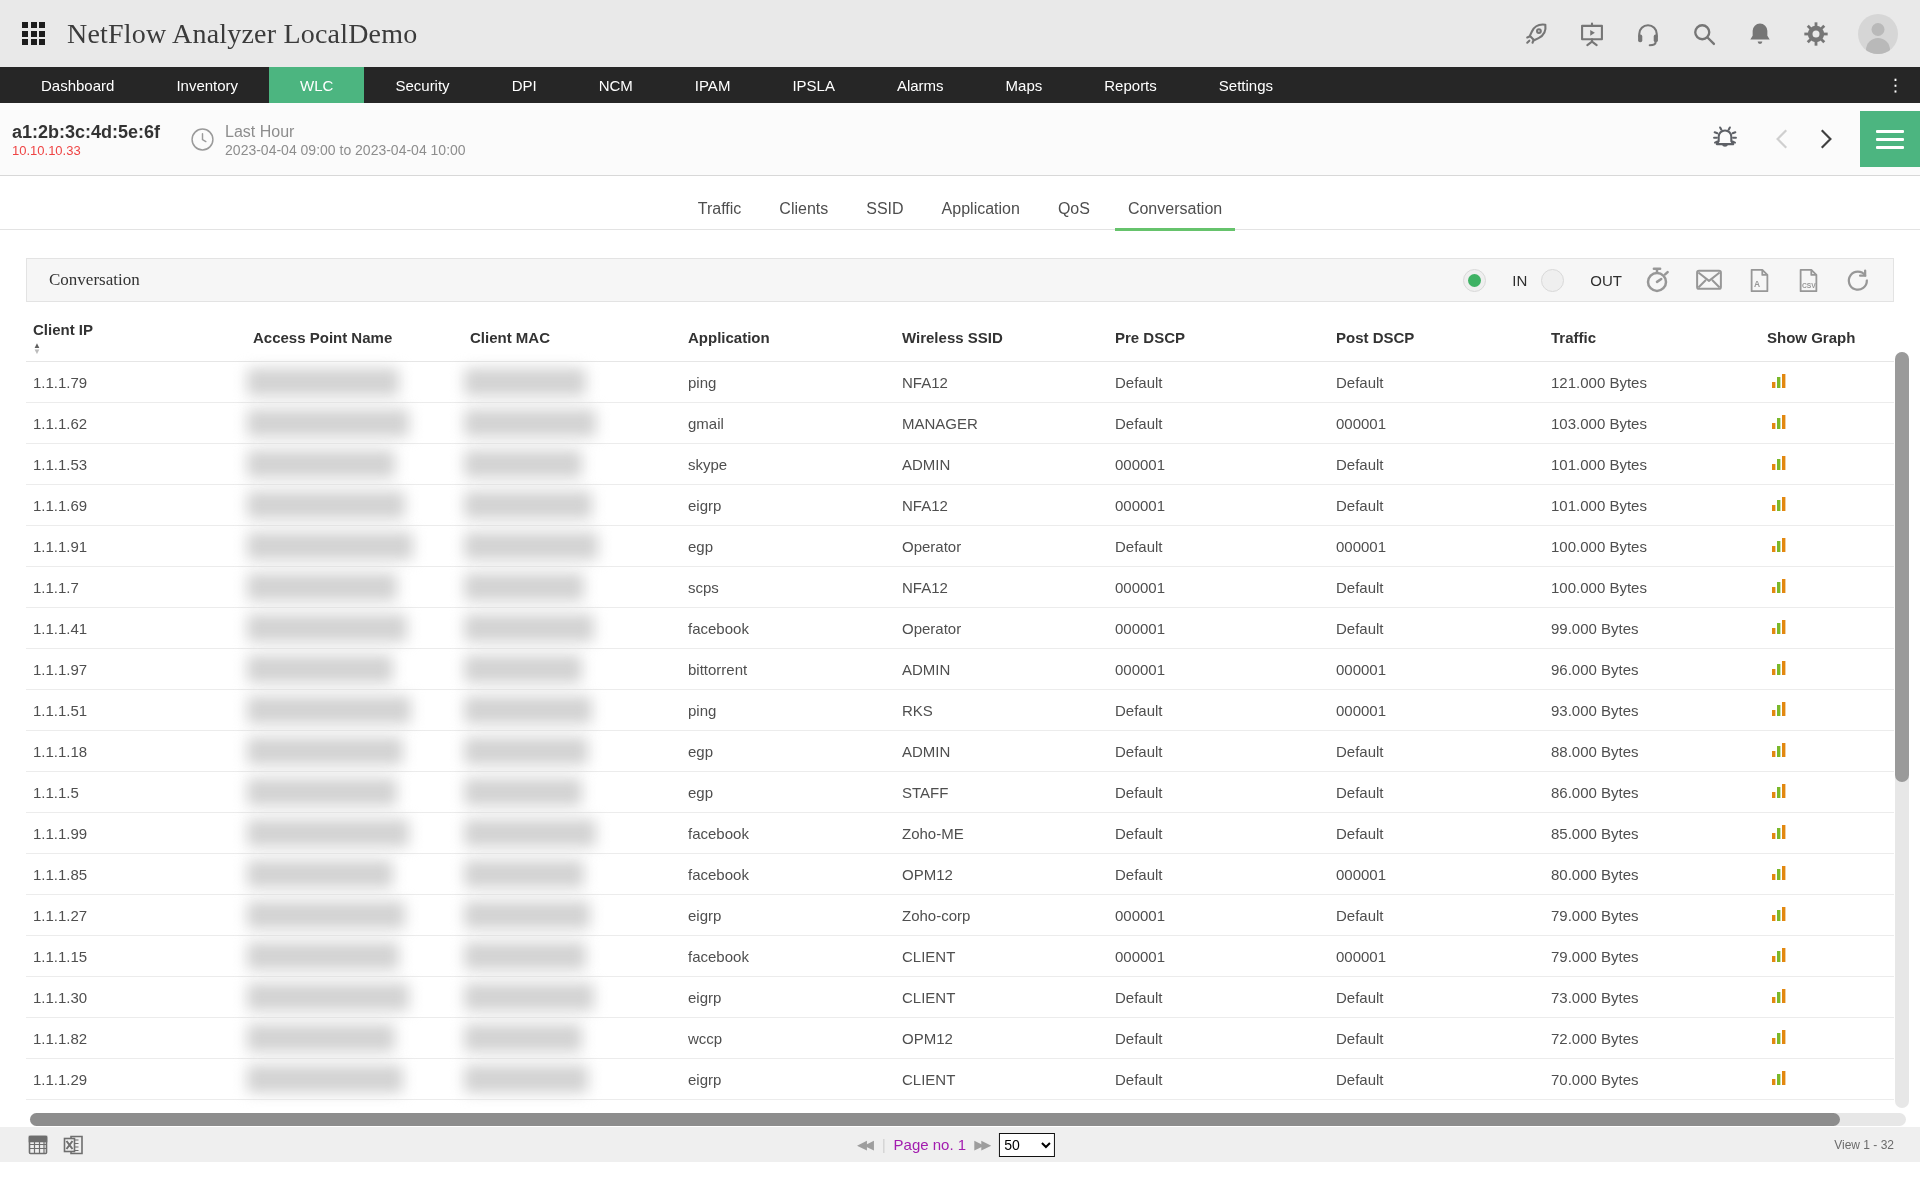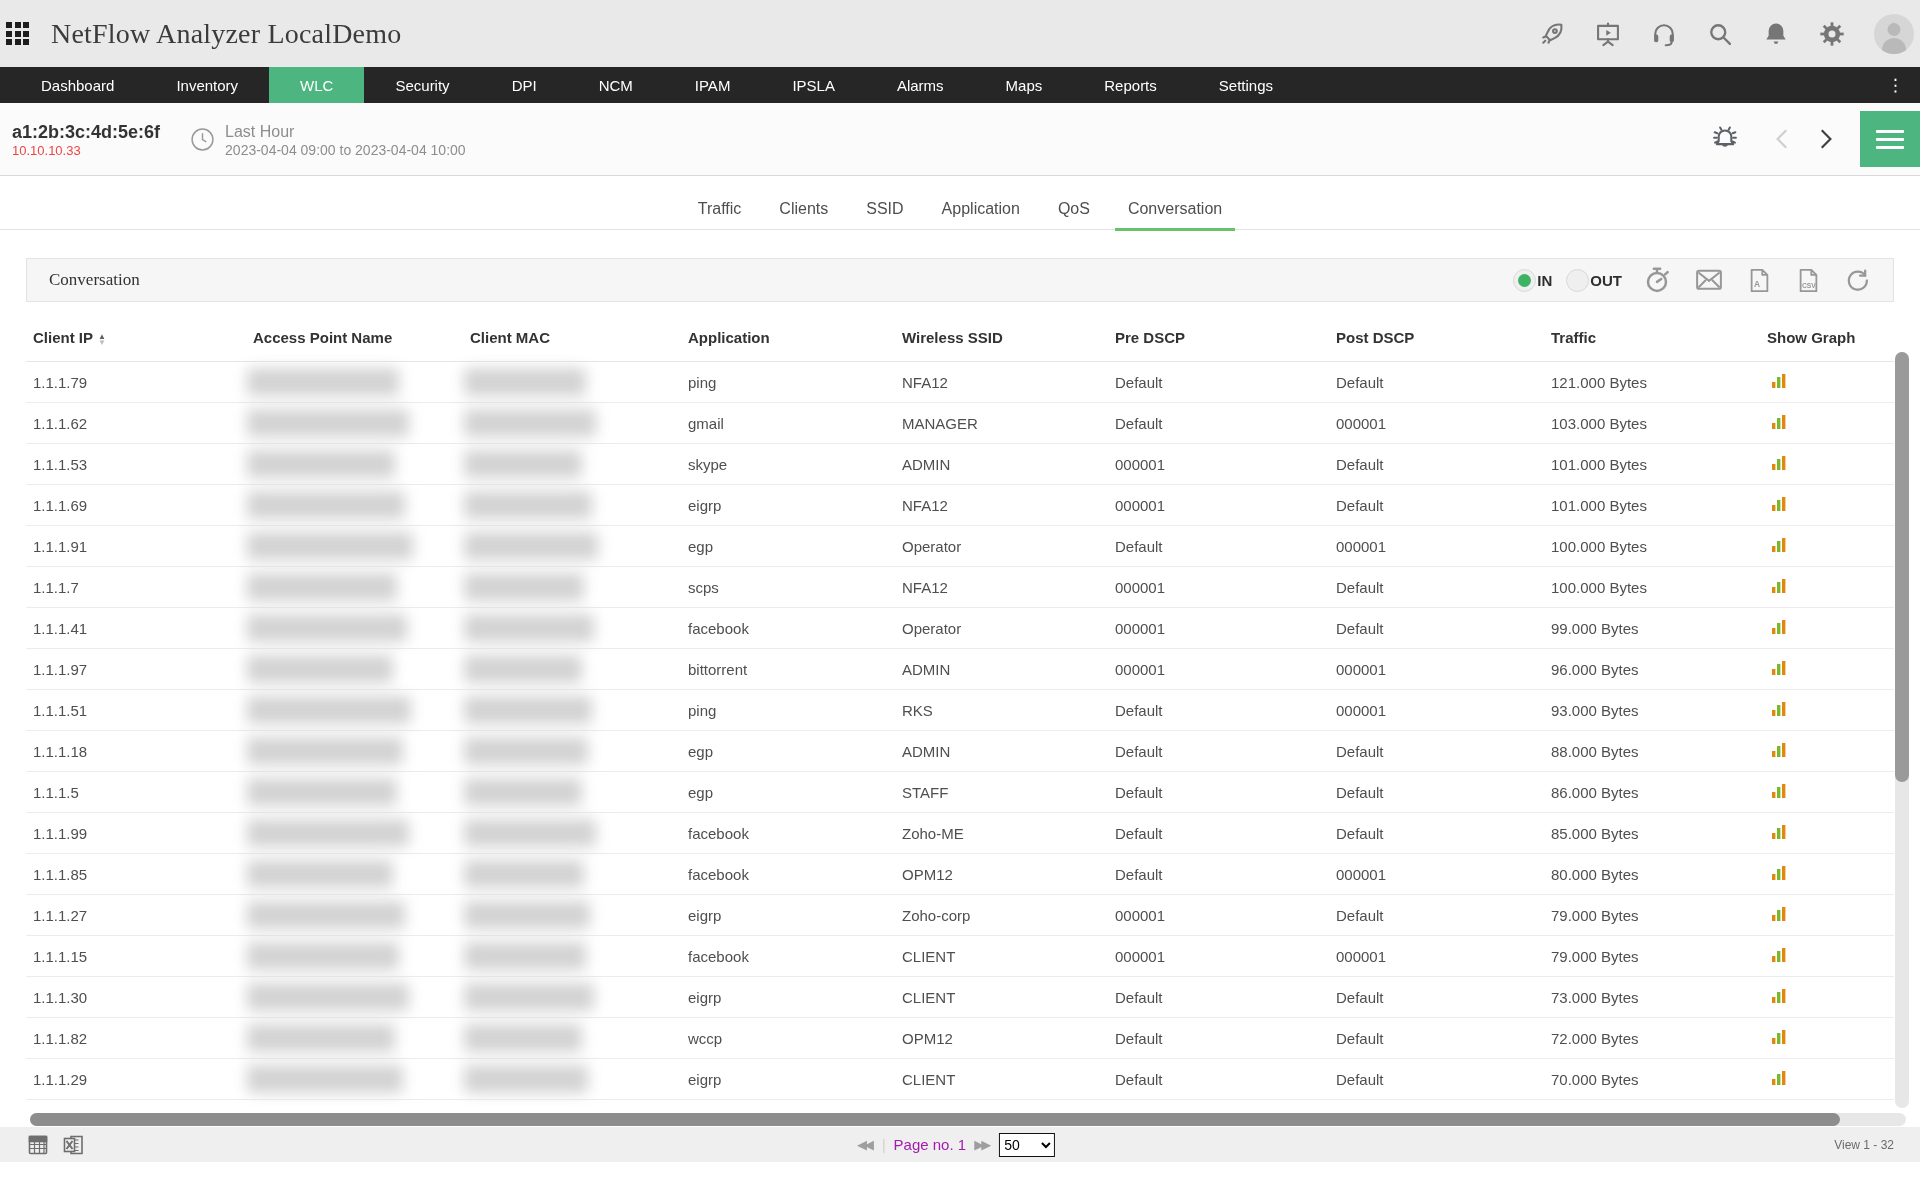--- a/index.html
+++ b/index.html
@@ -1,20 +1,20 @@
 <!DOCTYPE html>
 <html><head>
 <meta charset="utf-8">
 <style>
   * { margin:0; padding:0; box-sizing:border-box; }
   html,body { width:1920px; height:1200px; }
   body { font-family:"Liberation Sans", sans-serif; background:#fff; position:relative; overflow:hidden; color:#444; }
 
   
-  .app-header { height:67px; background:#e9e9e9; display:flex; align-items:center; padding:0 6px; }
+  .app-header { height:67px; background:#e9e9e9; display:flex; align-items:center; padding:0 22px; }
   .grid-icon { display:grid; grid-template-columns:repeat(3,6px); grid-gap:2.5px; cursor:pointer; }
   .grid-icon i { width:6px; height:6px; background:#1d1d1d; display:block; }
   .app-title { font-family:"Liberation Serif", serif; font-size:28px; color:#3b3b3b; margin-left:22px; letter-spacing:.2px; }
   .header-right { margin-left:auto; display:flex; align-items:center; gap:28px; }
   .hicon { width:28px; height:28px; color:#767676; cursor:pointer; }
   .hicon svg { width:100%; height:100%; }
   .avatar { width:40px; height:40px; border-radius:50%; background:#d6d6d6; overflow:hidden; position:relative; cursor:pointer; }
   .avatar .head { position:absolute; left:50%; top:9px; transform:translateX(-50%); width:13px; height:13px; border-radius:50%; background:#b9b9b9; }
   .avatar .torso { position:absolute; left:50%; top:24px; transform:translateX(-50%); width:24px; height:16px; border-radius:12px 12px 0 0; background:#b9b9b9; }
 
@@ -46,30 +46,30 @@
   .view-tabs { margin-top:12px; height:42px; display:flex; justify-content:center; gap:12px; border-bottom:1px solid #e3e3e3; font-size:16px; color:#4e4e4e; }
   .view-tab { position:relative; display:flex; align-items:center; padding:0 13px; cursor:pointer; }
   .view-tab.active:after { content:""; position:absolute; left:0; right:0; bottom:-2px; height:3px; background:#66c36c; }
 
   
   .panel-head { margin:28px 26px 0 26px; height:44px; background:#f6f6f6; border:1px solid #e3e3e3; display:flex; align-items:center; padding:0 22px; }
   .panel-title { font-family:"Liberation Serif", serif; font-size:17px; color:#333; }
   .panel-controls { margin-left:auto; display:flex; align-items:center; }
   .radio { width:23px; height:23px; border-radius:50%; background:#efefef; border:1px solid #d9d9d9; position:relative; cursor:pointer; }
   .radio.checked:after { content:""; position:absolute; inset:4px; border-radius:50%; background:#3eb264; }
-  .radio-label { font-size:15px; color:#2e2e2e; margin:0 14px 0 1px;font-weight:bold; }
+  .radio-label { font-size:15px; color:#2e2e2e; margin:0 14px 0 26px; }
   .picon { width:30px; height:30px; color:#979797; margin-left:22px; cursor:pointer; }
   .picon svg { width:100%; height:100%; }
   .picon.small { width:27px; height:27px; }
 
   
   .table-wrap { margin:12px 26px 0 26px; }
   .tgrid { display:grid; grid-template-columns:220px 217px 218px 214px 213px 221px 215px 216px 1fr; padding-left:7px; align-items:center; }
   .thead { height:48px; font-weight:bold; font-size:15px; color:#333; border-bottom:1px solid #e6e6e6; }
-  .th { display:flex; align-items:flex-end; gap:5px; cursor:pointer; }
+  .th { display:flex; align-items:flex-start; gap:5px; cursor:pointer;flex-direction:column; }
   .sort { display:inline-flex; flex-direction:column; line-height:6px; font-size:8px; }
   .sort .up { color:#5f5f5f; }
   .sort .dn { color:#bcbcbc; }
   .trow { height:41px; border-bottom:1px solid #ececec; font-size:15px; color:#4f4f4f; }
   .redacted { height:28px; border-radius:4px; background:#d3d3d3; filter:blur(7px); margin-left:-6px; }
   .graph-btn { display:inline-flex; align-items:flex-end; cursor:pointer; margin-left:4px; }
 
   
   .v-scrollbar { position:absolute; top:352px; right:11px; width:14px; height:756px; background:#e7e7e7; border-radius:7px; }
   .v-thumb { width:14px; height:430px; background:#9a9a9a; border-radius:7px; }

